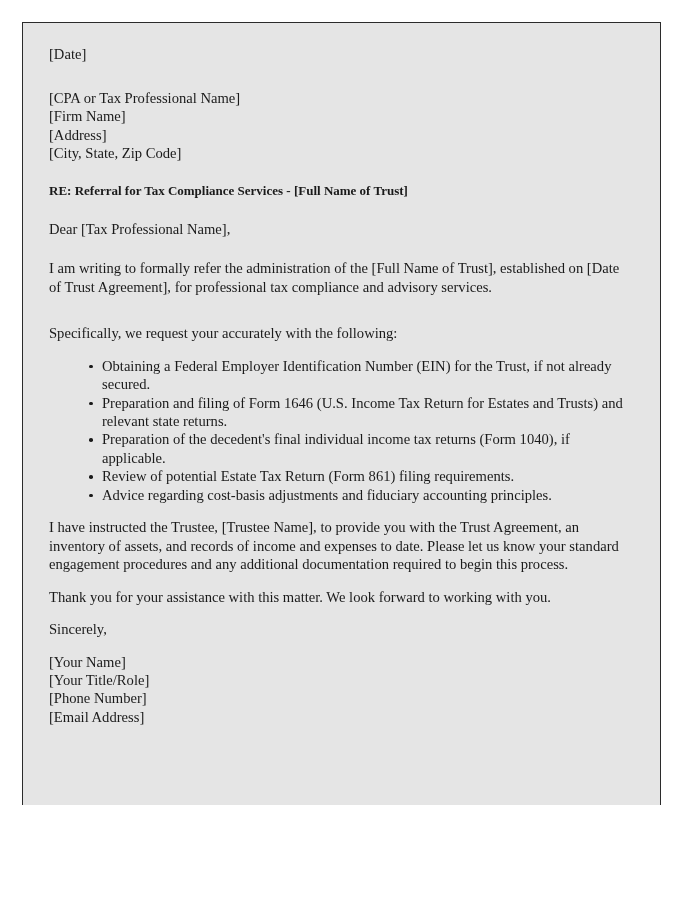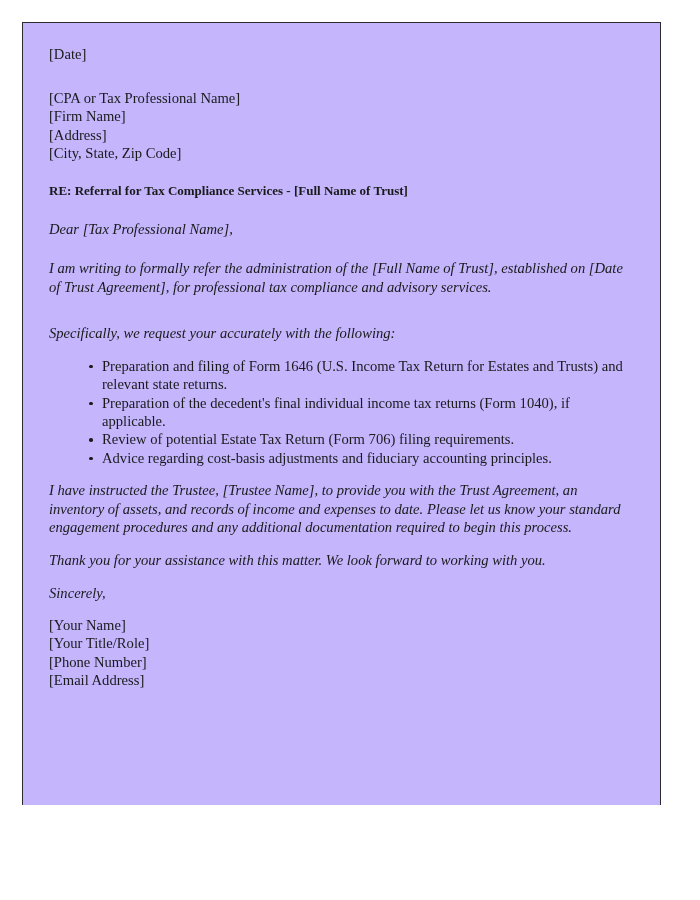--- a/index.html
+++ b/index.html
@@ -16,21 +16,21 @@
     overflow: hidden;
   }
 
   #page {
     position: absolute;
     left: 22px;
     top: 22px;
     width: 639px;
     height: 783px;
     box-sizing: border-box;
-    background: #c4b5fd;
+    background: #e5e5e5;
     border-left: 1.6px solid #2b2b2b;
     border-right: 1.6px solid #2b2b2b;
     border-top: 1.6px solid #2b2b2b;
     border-bottom: none;
   }
 
   #doc-body {
     position: absolute;
     left: 26px;
     top: 22px;
@@ -41,21 +41,20 @@
     font-size: 14.6px;
     line-height: 18.2px;
     white-space: pre-wrap;
   }
 
   .para {
     font-size: 14.6px;
     line-height: 18.6px;
     text-align: left;
     margin: 0;
-    font-style: italic;
   }
 
   .block-gap-lg { height: 26px; }
   .block-gap-md { height: 20px; }
   .block-gap-sm { height: 14px; }
 
   .re-line {
     font-size: 13px;
     line-height: 18.4px;
     font-weight: bold;
@@ -119,23 +118,24 @@
     <div class="block-gap-sm"></div>
 
 
     <div class="block-gap-sm"></div>
 
     <p class="para">Specifically, we request your accurately with the following:</p>
 
     <div class="block-gap-sm"></div>
 
     <ul class="bullets">
+      <li>Obtaining a Federal Employer Identification Number (EIN) for the Trust, if not already secured.</li>
       <li>Preparation and filing of Form 1646 (U.S. Income Tax Return for Estates and Trusts) and relevant state returns.</li>
       <li>Preparation of the decedent's final individual income tax returns (Form 1040), if applicable.</li>
-      <li>Review of potential Estate Tax Return (Form 706) filing requirements.</li>
+      <li>Review of potential Estate Tax Return (Form 861) filing requirements.</li>
       <li>Advice regarding cost-basis adjustments and fiduciary accounting principles.</li>
     </ul>
 
     <div class="block-gap-sm"></div>
 
     <p class="para">I have instructed the Trustee, [Trustee Name], to provide you with the Trust Agreement, an inventory of assets, and records of income and expenses to date. Please let us know your standard engagement procedures and any additional documentation required to begin this process.</p>
 
     <div class="block-gap-sm"></div>
 
     <p class="para">Thank you for your assistance with this matter. We look forward to working with you.</p>

